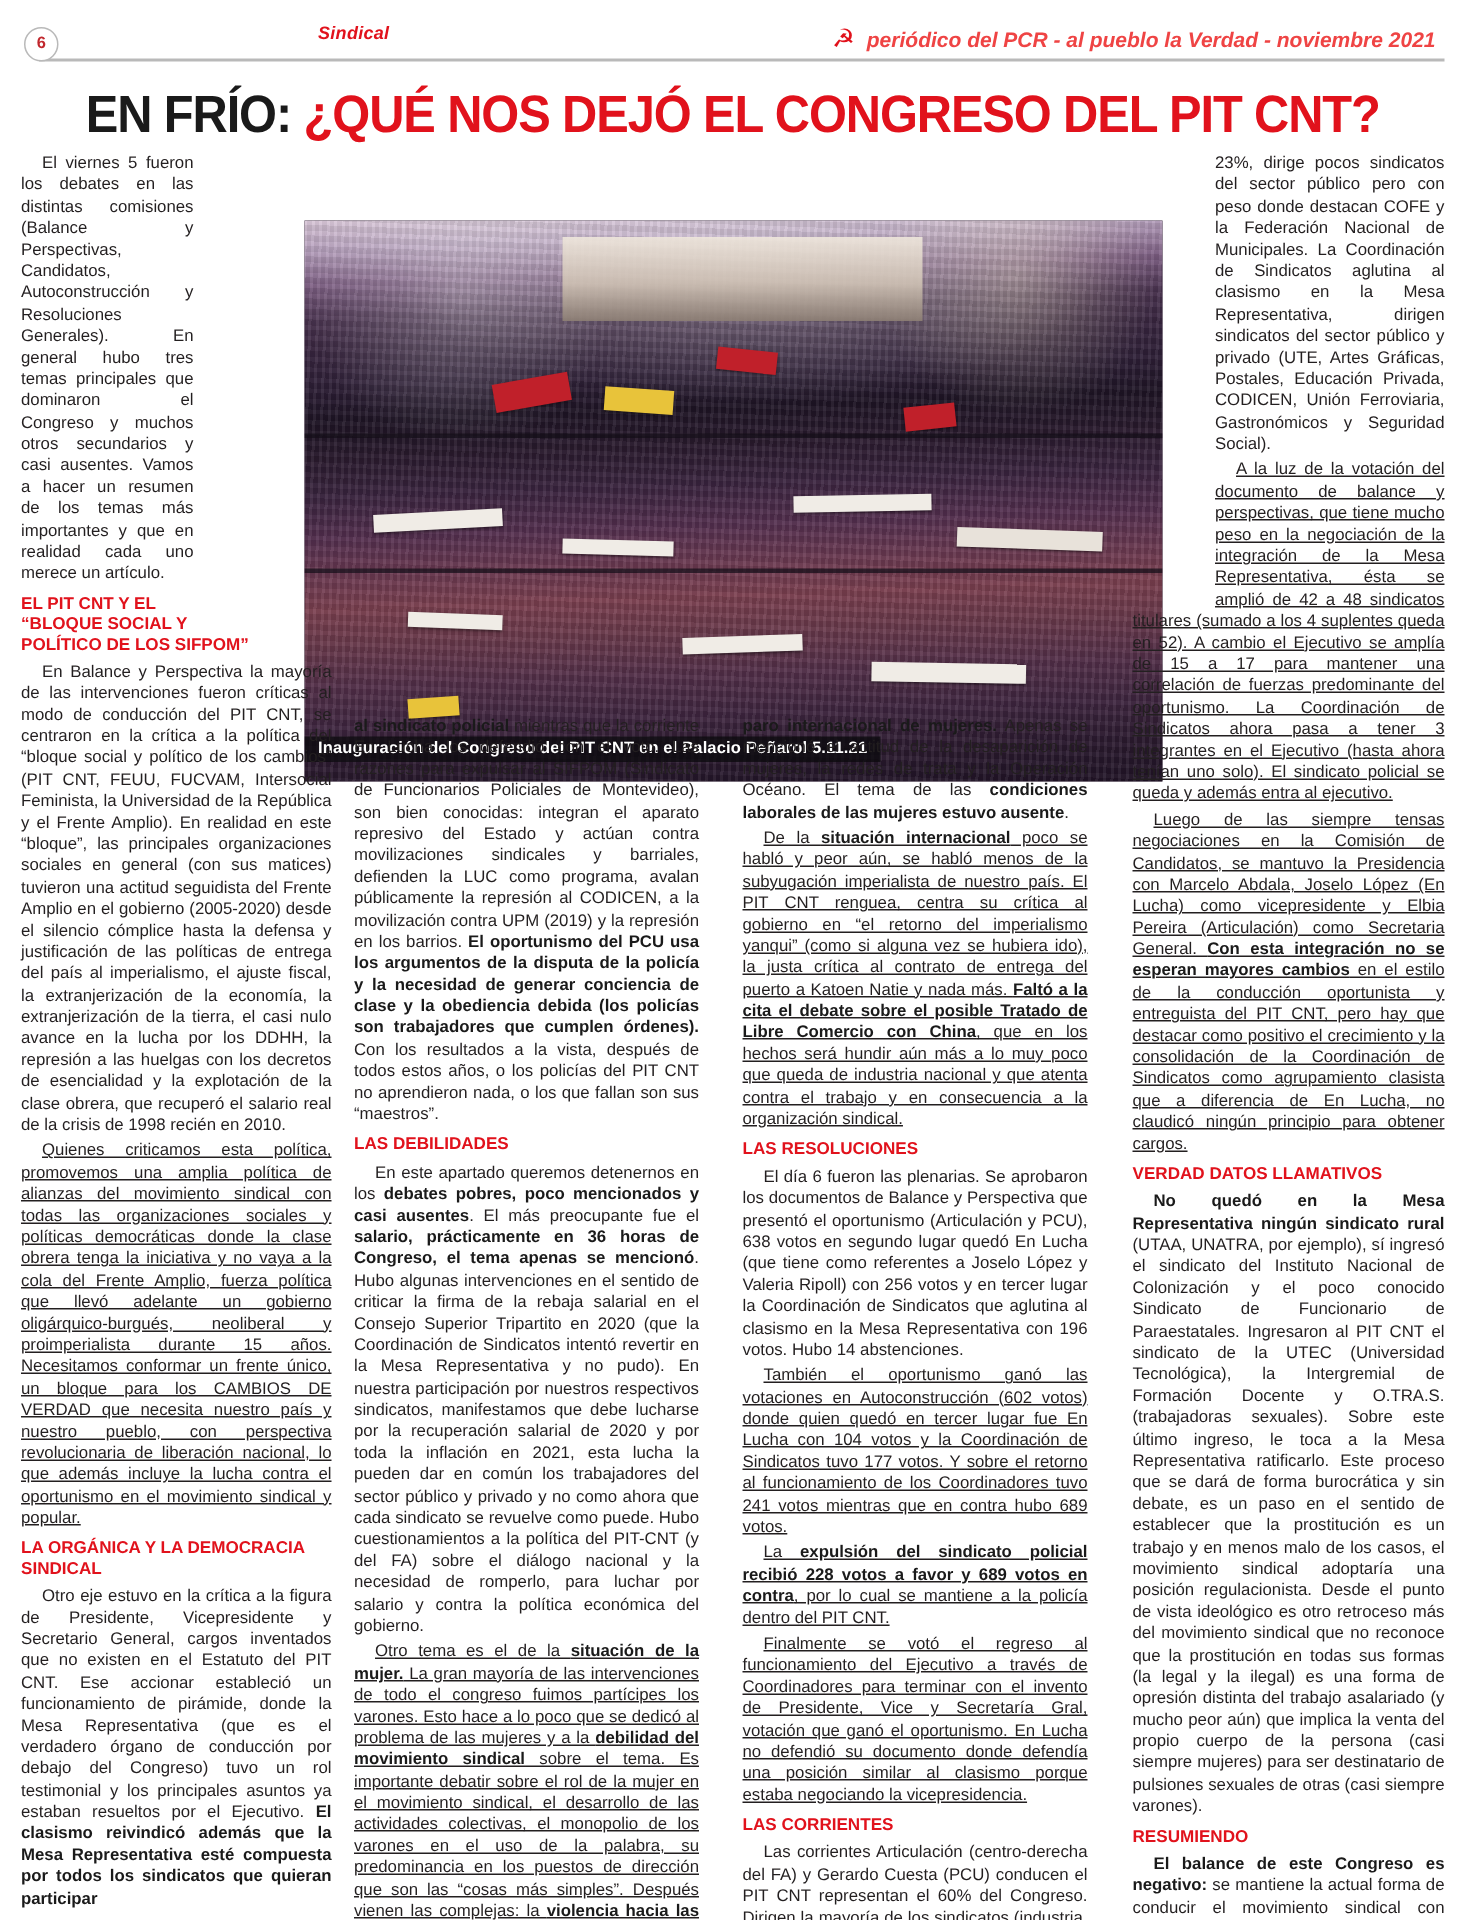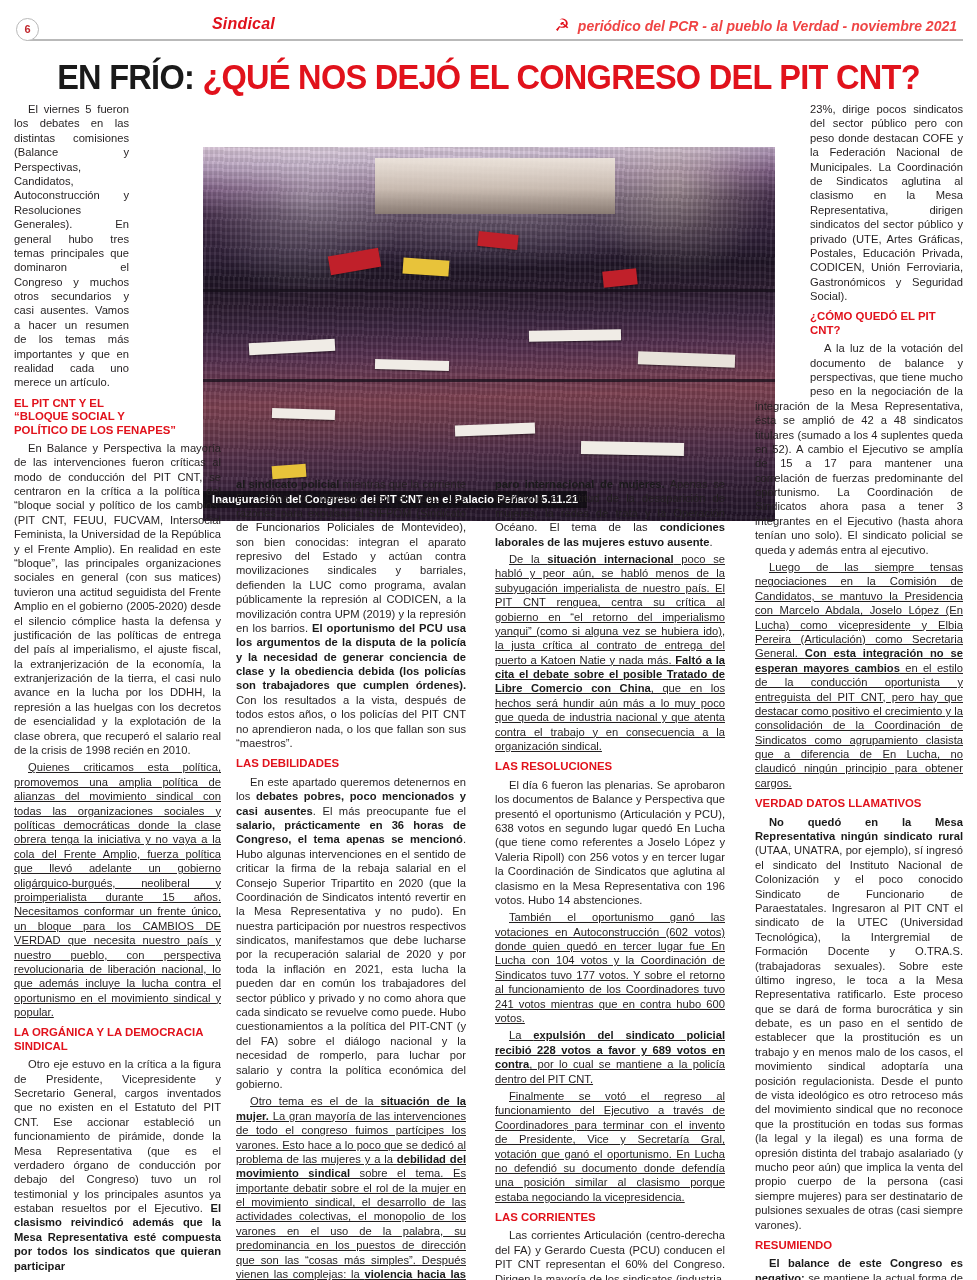--- a/index.html
+++ b/index.html
@@ -45,21 +45,21 @@
     top: 29px;
     height: 2px;
     background: #b9b9b9;
   }
   .section-title {
     position: absolute;
     left: 190px;
     top: 5px;
     color: #e1121c;
     font-weight: bold;
-    font-size: 16px;
+    font-size: 12px;
     letter-spacing: 0.2px;
     font-style: italic;
     background: #fff;
     padding: 0 8px;
     z-index: 2;
   }
   .masthead-right {
     position: absolute;
     right: 6px;
     top: 7px;
@@ -285,50 +285,49 @@
     <div class="banner b3"></div>
     <div class="banner b4"></div>
     <div class="banner b5"></div>
     <div class="banner b6"></div>
     <div class="banner b7"></div>
     <div class="photo-caption">Inauguración del Congreso del PIT CNT en el Palacio Peñarol 5.11.21</div>
   </div>
 
   <div class="col" id="col1">
     <p><span class="spacer-c1"></span><span>El viernes 5 fueron los debates en las distintas comisiones (Balance y Perspectivas, Candidatos, Autoconstrucción y Resoluciones Generales). En general hubo tres temas principales que dominaron el Congreso y muchos otros secundarios y casi ausentes. Vamos a hacer un resumen de los temas más importantes y que en realidad cada uno merece un artículo.</span></p>
-    <h3>EL PIT CNT Y EL “BLOQUE SOCIAL Y POLÍTICO DE LOS FENAPES”</h3>
+    <h3>EL PIT CNT Y EL “BLOQUE SOCIAL Y POLÍTICO DE LOS SIFPOM”</h3>
     <p>En Balance y Perspectiva la mayoría de las intervenciones fueron críticas al modo de conducción del PIT CNT, se centraron en la crítica a la política del “bloque social y político de los cambios” (PIT CNT, FEUU, FUCVAM, Intersocial Feminista, la Universidad de la República y el Frente Amplio). En realidad en este “bloque”, las principales organizaciones sociales en general (con sus matices) tuvieron una actitud seguidista del Frente Amplio en el gobierno (2005-2020) desde el silencio cómplice hasta la defensa y justificación de las políticas de entrega del país al imperialismo, el ajuste fiscal, la extranjerización de la economía, la extranjerización de la tierra, el casi nulo avance en la lucha por los DDHH, la represión a las huelgas con los decretos de esencialidad y la explotación de la clase obrera, que recuperó el salario real de la crisis de 1998 recién en 2010.</p>
     <p>Quienes criticamos esta política, promovemos una amplia política de alianzas del movimiento sindical con todas las organizaciones sociales y políticas democráticas donde la clase obrera tenga la iniciativa y no vaya a la cola del Frente Amplio, fuerza política que llevó adelante un gobierno oligárquico-burgués, neoliberal y proimperialista durante 15 años. Necesitamos conformar un frente único, un bloque para los CAMBIOS DE VERDAD que necesita nuestro país y nuestro pueblo, con perspectiva revolucionaria de liberación nacional, lo que además incluye la lucha contra el oportunismo en el movimiento sindical y popular.</p>
     <h3>LA ORGÁNICA Y LA DEMOCRACIA SINDICAL</h3>
     <p><span>Otro eje estuvo en la crítica a la figura de Presidente, Vicepresidente y Secretario General, cargos inventados que no existen en el Estatuto del PIT CNT. Ese accionar estableció un funcionamiento de pirámide, donde la Mesa Representativa (que es el verdadero órgano de conducción por debajo del Congreso) tuvo un rol testimonial y los principales asuntos ya estaban resueltos por el Ejecutivo. </span><b>El clasismo reivindicó además que la Mesa Representativa esté compuesta por todos los sindicatos que quieran participar</b></p>
 
   </div>
 
   <div class="col" id="col2" style="top:375px;">
     <p style="text-indent:0;"><b>al sindicato policial</b><span> mientras que la corriente En Lucha los defendió con el voto. Las razones para expulsar al SIFPOM (Sindicato de Funcionarios Policiales de Montevideo), son bien conocidas: integran el aparato represivo del Estado y actúan contra movilizaciones sindicales y barriales, defienden la LUC como programa, avalan públicamente la represión al CODICEN, a la movilización contra UPM (2019) y la represión en los barrios. </span><b>El oportunismo del PCU usa los argumentos de la disputa de la policía y la necesidad de generar conciencia de clase y la obediencia debida (los policías son trabajadores que cumplen órdenes).</b><span> Con los resultados a la vista, después de todos estos años, o los policías del PIT CNT no aprendieron nada, o los que fallan son sus “maestros”.</span></p>
     <h3>LAS DEBILIDADES</h3>
     <p><span>En este apartado queremos detenernos en los </span><b>debates pobres, poco mencionados y casi ausentes</b><span>. El más preocupante fue el </span><b>salario, prácticamente en 36 horas de Congreso, el tema apenas se mencionó</b><span>. Hubo algunas intervenciones en el sentido de criticar la firma de la rebaja salarial en el Consejo Superior Tripartito en 2020 (que la Coordinación de Sindicatos intentó revertir en la Mesa Representativa y no pudo). En nuestra participación por nuestros respectivos sindicatos, manifestamos que debe lucharse por la recuperación salarial de 2020 y por toda la inflación en 2021, esta lucha la pueden dar en común los trabajadores del sector público y privado y no como ahora que cada sindicato se revuelve como puede. Hubo cuestionamientos a la política del PIT-CNT (y del FA) sobre el diálogo nacional y la necesidad de romperlo, para luchar por salario y contra la política económica del gobierno.</span></p>
     <p><span>Otro tema es el de la </span><b>situación de la mujer.</b><span> La gran mayoría de las intervenciones de todo el congreso fuimos partícipes los varones. Esto hace a lo poco que se dedicó al problema de las mujeres y a la </span><b>debilidad del movimiento sindical</b><span> sobre el tema. Es importante debatir sobre el rol de la mujer en el movimiento sindical, el desarrollo de las actividades colectivas, el monopolio de los varones en el uso de la palabra, su predominancia en los puestos de dirección que son las “cosas más simples”. Después vienen las complejas: la </span><b>violencia hacia las mujeres en los sindicatos, donde ante las denuncias no se promueve la búsqueda de la verdad y la sanción a las prácticas machistas sino todo lo contrario,</b></p>
   </div>
 
   <div class="col" id="col3" style="top:375px;">
     <p style="text-indent:0;"><b>paro internacional de mujeres.</b><span> Apenas se mencionó el actitud de la desaparición de mujeres, la redes de trata y la Operación Océano. El tema de las </span><b>condiciones laborales de las mujeres estuvo ausente</b><span>.</span></p>
     <p><span>De la </span><b>situación internacional</b><span> poco se habló y peor aún, se habló menos de la subyugación imperialista de nuestro país. El PIT CNT renguea, centra su crítica al gobierno en “el retorno del imperialismo yanqui” (como si alguna vez se hubiera ido), la justa crítica al contrato de entrega del puerto a Katoen Natie y nada más. </span><b>Faltó a la cita el debate sobre el posible Tratado de Libre Comercio con China</b><span>, que en los hechos será hundir aún más a lo muy poco que queda de industria nacional y que atenta contra el trabajo y en consecuencia a la organización sindical.</span></p>
     <h3>LAS RESOLUCIONES</h3>
     <p>El día 6 fueron las plenarias. Se aprobaron los documentos de Balance y Perspectiva que presentó el oportunismo (Articulación y PCU), 638 votos en segundo lugar quedó En Lucha (que tiene como referentes a Joselo López y Valeria Ripoll) con 256 votos y en tercer lugar la Coordinación de Sindicatos que aglutina al clasismo en la Mesa Representativa con 196 votos. Hubo 14 abstenciones.</p>
-    <p>También el oportunismo ganó las votaciones en Autoconstrucción (602 votos) donde quien quedó en tercer lugar fue En Lucha con 104 votos y la Coordinación de Sindicatos tuvo 177 votos. Y sobre el retorno al funcionamiento de los Coordinadores tuvo 241 votos mientras que en contra hubo 600 votos.</p>
+    <p>También el oportunismo ganó las votaciones en Autoconstrucción (602 votos) donde quien quedó en tercer lugar fue En Lucha con 104 votos y la Coordinación de Sindicatos tuvo 177 votos. Y sobre el retorno al funcionamiento de los Coordinadores tuvo 241 votos mientras que en contra hubo 689 votos.</p>
     <p><span>La </span><b>expulsión del sindicato policial recibió 228 votos a favor y 689 votos en contra</b><span>, por lo cual se mantiene a la policía dentro del PIT CNT.</span></p>
     <p>Finalmente se votó el regreso al funcionamiento del Ejecutivo a través de Coordinadores para terminar con el invento de Presidente, Vice y Secretaría Gral, votación que ganó el oportunismo. En Lucha no defendió su documento donde defendía una posición similar al clasismo porque estaba negociando la vicepresidencia.</p>
     <h3>LAS CORRIENTES</h3>
     <p>Las corrientes Articulación (centro-derecha del FA) y Gerardo Cuesta (PCU) conducen el PIT CNT representan el 60% del Congreso. Dirigen la mayoría de los sindicatos (industria, comercio, los sindicatos mayores de la educación como FENAPES y FUM-TEP entre otros). En este congreso la Presidencia del PIT CNT es del PCU (Marcelo Abdala) y la Secretaría General es de Articulación (Elbia Pereira). La corriente En Lucha representó el</p>
   </div>
 
   <div class="col" id="col4">
     <p style="text-indent:0;"><span class="spacer-c4"></span><span>23%, dirige pocos sindicatos del sector público pero con peso donde destacan COFE y la Federación Nacional de Municipales. La Coordinación de Sindicatos aglutina al clasismo en la Mesa Representativa, dirigen sindicatos del sector público y privado (UTE, Artes Gráficas, Postales, Educación Privada, CODICEN, Unión Ferroviaria, Gastronómicos y Seguridad Social).</span></p>
-    <h3>¿CÓMO QUEDÓ EL PIT CNT?</h3>
     <p>A la luz de la votación del documento de balance y perspectivas, que tiene mucho peso en la negociación de la integración de la Mesa Representativa, ésta se amplió de 42 a 48 sindicatos titulares (sumado a los 4 suplentes queda en 52). A cambio el Ejecutivo se amplía de 15 a 17 para mantener una correlación de fuerzas predominante del oportunismo. La Coordinación de Sindicatos ahora pasa a tener 3 integrantes en el Ejecutivo (hasta ahora tenían uno solo). El sindicato policial se queda y además entra al ejecutivo.</p>
     <p><span>Luego de las siempre tensas negociaciones en la Comisión de Candidatos, se mantuvo la Presidencia con Marcelo Abdala, Joselo López (En Lucha) como vicepresidente y Elbia Pereira (Articulación) como Secretaria General. </span><b>Con esta integración no se esperan mayores cambios</b><span> en el estilo de la conducción oportunista y entreguista del PIT CNT, pero hay que destacar como positivo el crecimiento y la consolidación de la Coordinación de Sindicatos como agrupamiento clasista que a diferencia de En Lucha, no claudicó ningún principio para obtener cargos.</span></p>
     <h3>VERDAD DATOS LLAMATIVOS</h3>
     <p><b>No quedó en la Mesa Representativa ningún sindicato rural</b><span> (UTAA, UNATRA, por ejemplo), sí ingresó el sindicato del Instituto Nacional de Colonización y el poco conocido Sindicato de Funcionario de Paraestatales. Ingresaron al PIT CNT el sindicato de la UTEC (Universidad Tecnológica), la Intergremial de Formación Docente y O.TRA.S. (trabajadoras sexuales). Sobre este último ingreso, le toca a la Mesa Representativa ratificarlo. Este proceso que se dará de forma burocrática y sin debate, es un paso en el sentido de establecer que la prostitución es un trabajo y en menos malo de los casos, el movimiento sindical adoptaría una posición regulacionista. Desde el punto de vista ideológico es otro retroceso más del movimiento sindical que no reconoce que la prostitución en todas sus formas (la legal y la ilegal) es una forma de opresión distinta del trabajo asalariado (y mucho peor aún) que implica la venta del propio cuerpo de la persona (casi siempre mujeres) para ser destinatario de pulsiones sexuales de otras (casi siempre varones).</span></p>
     <h3>RESUMIENDO</h3>
     <p><b>El balance de este Congreso es negativo:</b><span> se mantiene la actual forma de conducir el movimiento sindical con preponderancia del oportunismo y la burocracia sindical. Se mantiene la política de seguidismo al Frente Amplio sin críticas, al mismo tiempo se mantiene la política de diálogo nacional con el gobierno de la derecha y la ultraderecha y no se avanzó en temas como la lucha por el salario. En definitiva, el congreso resolvió más de lo mismo y no se trazó un programa de lucha para salir de la crisis que el gobierno descarga sobre los hombros del pueblo.</span></p>
 
   </div>
 
 </div>

